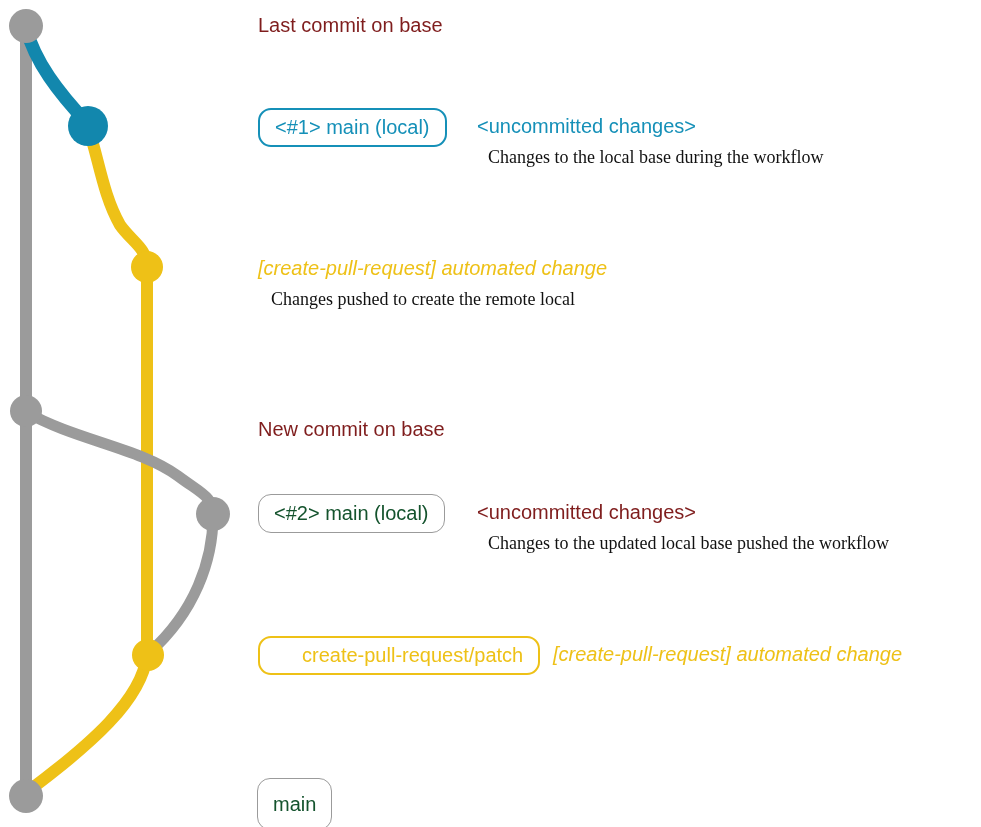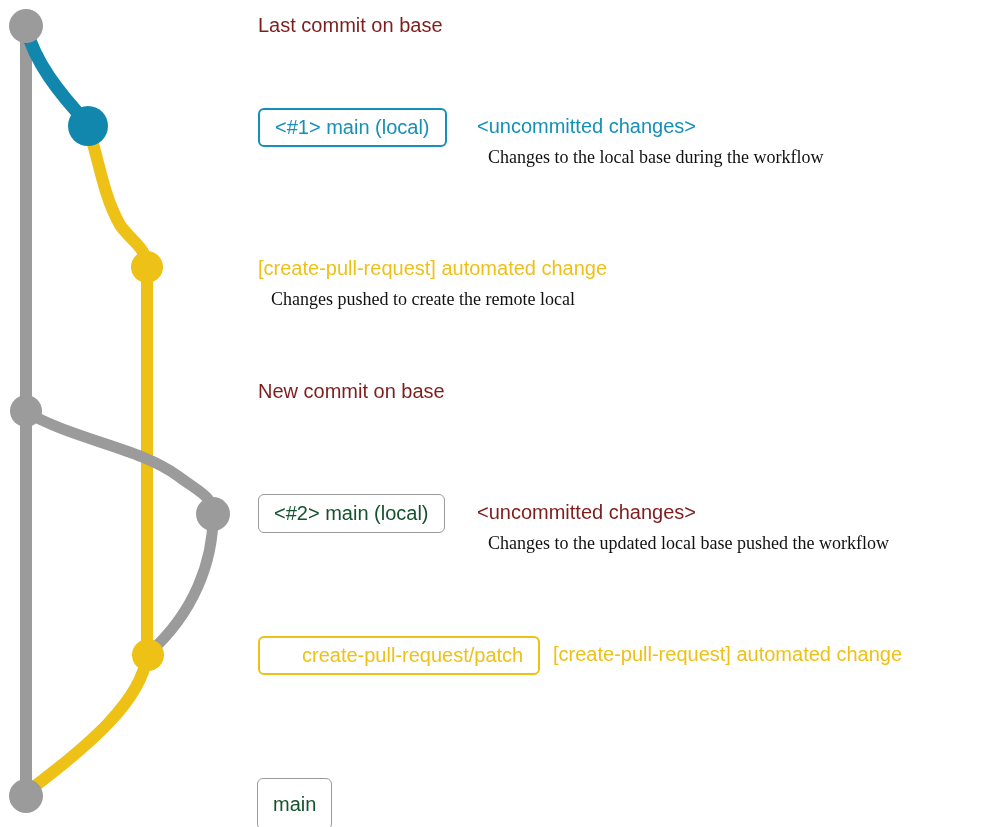--- a/index.html
+++ b/index.html
@@ -7,30 +7,30 @@
     position:relative;
     width:981px;height:827px;
     background:#ffffff;
     font-family:"Liberation Sans",sans-serif;
     overflow:hidden;
   }
   .graph-svg{position:absolute;left:0;top:0;}
   .txt{position:absolute;white-space:nowrap;line-height:24px;font-size:20px;}
   .gray{color:#7f1d1d;}
   .teal{color:#1590b8;}
-  .yellow{color:#eec117;}
+  .yellow{color:#eec117;font-style:italic;}
   .serif{
     font-family:"Liberation Serif",serif;
     font-size:18px;color:#111111;line-height:22px;
   }
   .pill{
     position:absolute;
     display:flex;align-items:center;justify-content:center;
     height:39px;padding:0 15px;
-    border-radius:6px;background:#ffffff;
+    border-radius:13px;background:#ffffff;
     font-size:20px;white-space:nowrap;box-sizing:border-box;
   }
   .pill-teal{border:2px solid #1590b8;color:#1590b8;}
   .pill-gray{border:1.5px solid #9b9b9b;color:#14532d;}
   .pill-yellow{border:2px solid #eec117;color:#eec117;}
 </style>
 </head>
 <body>
 
 <div class="canvas">
@@ -60,21 +60,21 @@
 
   <div class="txt gray" style="left:258px;top:13px;">Last commit on base</div>
 
   <div class="pill pill-teal" style="left:258px;top:108px;">&lt;#1&gt; main (local)</div>
   <div class="txt teal" style="left:477px;top:114px;">&lt;uncommitted changes&gt;</div>
   <div class="txt serif" style="left:488px;top:146px;">Changes to the local base during the workflow</div>
 
   <div class="txt yellow" style="left:258px;top:256px;">[create-pull-request] automated change</div>
   <div class="txt serif" style="left:271px;top:288px;">Changes pushed to create the remote local</div>
 
-  <div class="txt gray" style="left:258px;top:379px;">New commit on base</div>
+  <div class="txt gray" style="left:258px;top:417px;">New commit on base</div>
 
   <div class="pill pill-gray" style="left:258px;top:494px;">&lt;#2&gt; main (local)</div>
   <div class="txt gray" style="left:477px;top:500px;">&lt;uncommitted changes&gt;</div>
   <div class="txt serif" style="left:488px;top:532px;">Changes to the updated local base pushed the workflow</div>
 
   <div class="pill pill-yellow" style="left:258px;top:636px;padding-left:42px;">create-pull-request/patch</div>
   <div class="txt yellow" style="left:553px;top:642px;">[create-pull-request] automated change</div>
 
   <div class="pill pill-gray" style="left:257px;top:778px;height:52px;">main</div>
 

